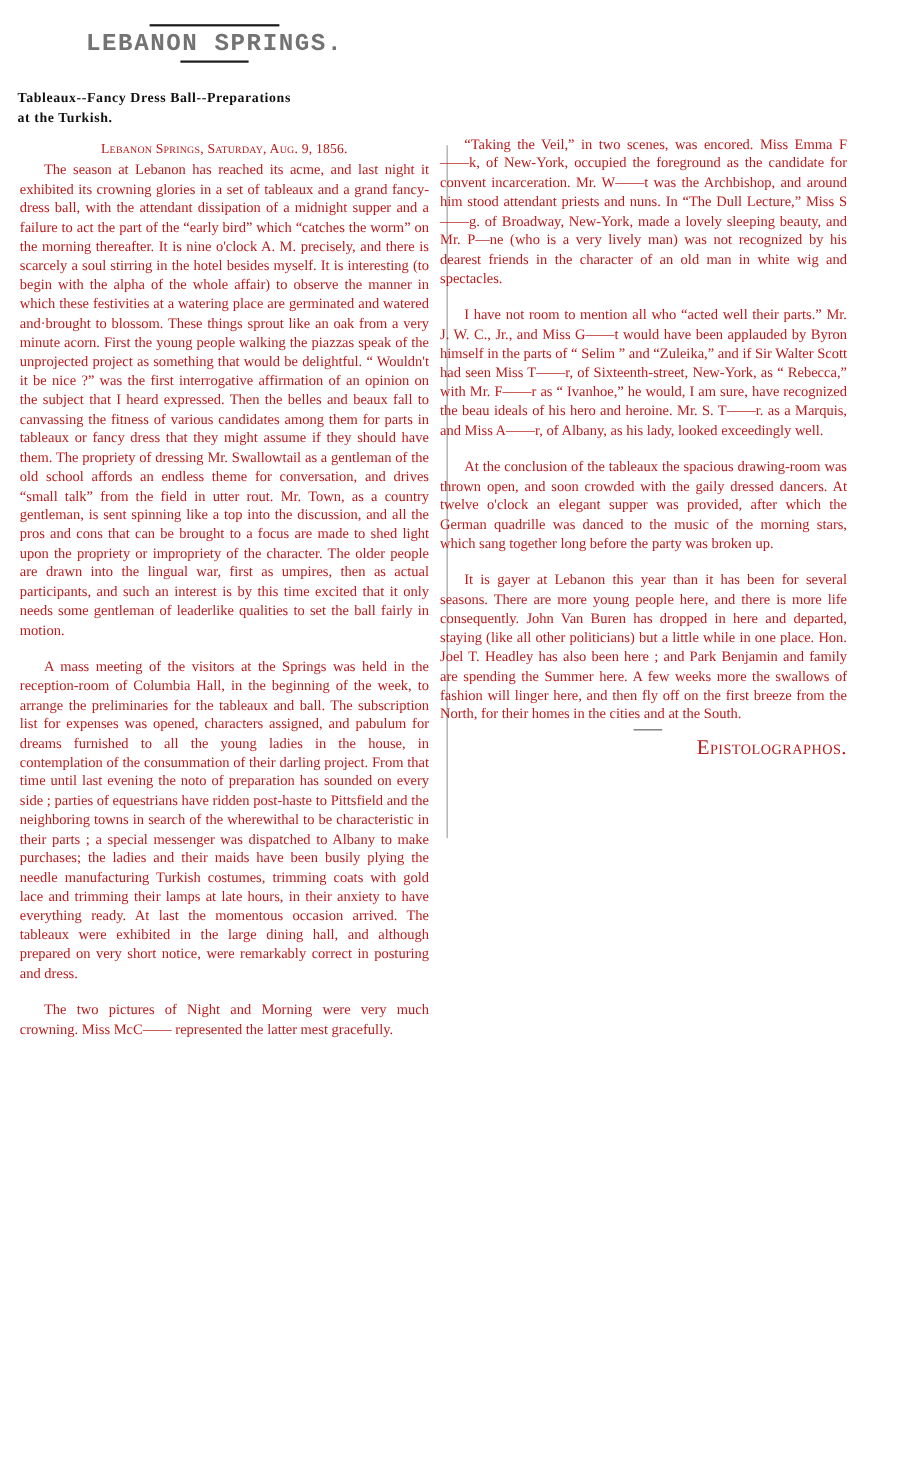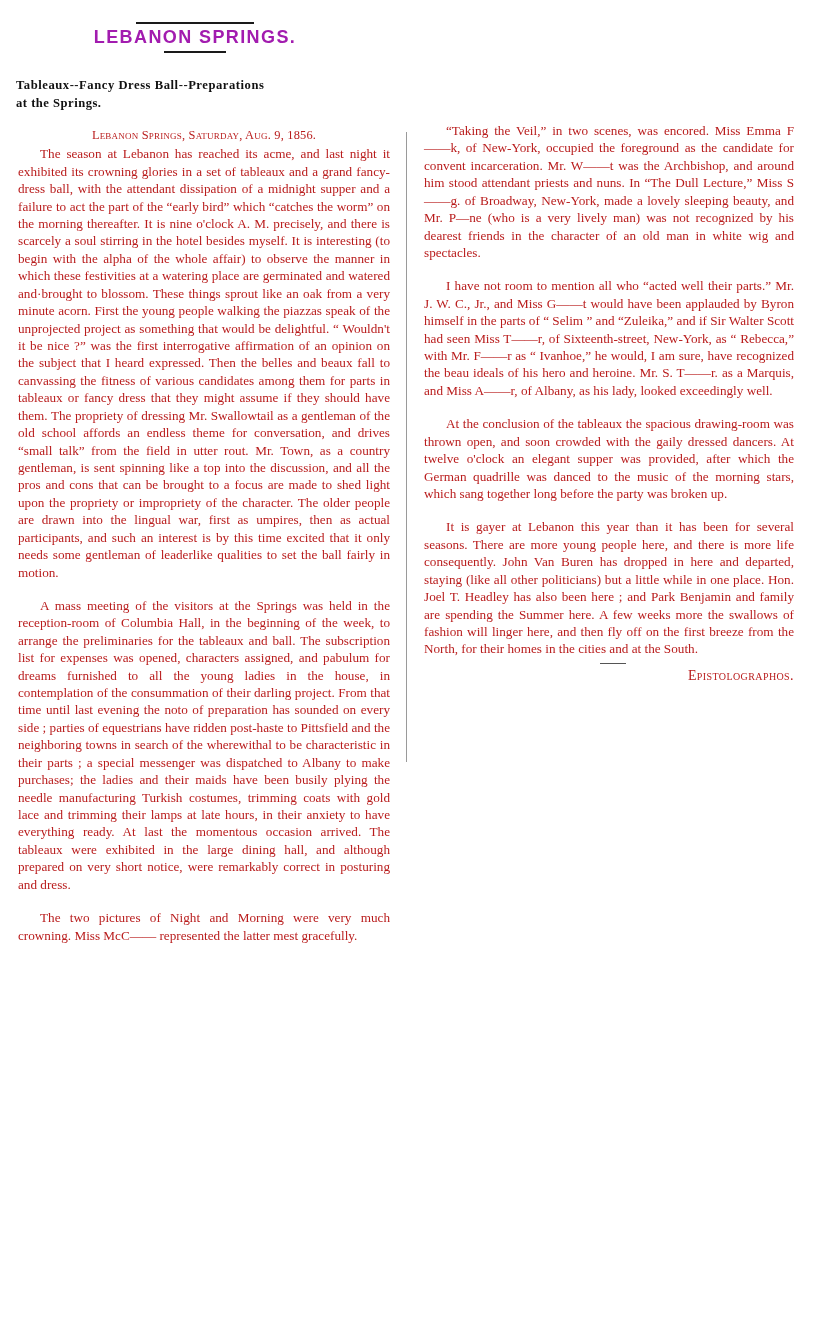--- a/index.html
+++ b/index.html
@@ -33,25 +33,25 @@
     background: #1a1a1a;
     margin: 0 auto 4px auto;
   }
   .rule-under-title {
     width: 62px;
     height: 2px;
     background: #1a1a1a;
     margin: 3px auto 5px auto;
   }
   .head-title {
-    font-family: Liberation Sans, sans-serif;
+    font-family: Liberation Mono, monospace;
     font-weight: bold;
-    font-size: 18px;
+    font-size: 22px;
     letter-spacing: 1.4px;
-    color: #a21caf;
+    color: #737373;
     text-align: center;
     line-height: 1.1;
   }
   .subhead {
     font-family: "Liberation Serif", serif;
     font-weight: bold;
     font-size: 12.6px;
     letter-spacing: 0.5px;
     color: #111;
     line-height: 1.42;
@@ -73,21 +73,21 @@
     line-height: 1.32;
     text-align: justify;
     color: #b91c1c;
   }
   .col-left {
     left: 18px;
     width: 372px;
     top: 5px;
   }
   .col-right {
-    left: 424px;
+    left: 400px;
     width: 370px;
     top: 0px;
   }
   .divider {
     position: absolute;
     left: 406px;
     top: 110px;
     width: 1px;
     height: 630px;
     background: #9a9a9a;
@@ -105,21 +105,21 @@
     text-align: justify;
     hyphens: auto;
     -webkit-hyphens: auto;
   }
   p.para + p.para { margin-top: 16px; }
   .signoff {
     text-align: right;
     font-variant: small-caps;
     letter-spacing: 0.4px;
     margin-top: 3px;
-    font-size: 14px;
+    font-size: 19px;
   }
   .enddash {
     width: 26px;
     height: 1px;
     background: #555;
     margin: 5px auto 3px 176px;
   }
 </style>
 </head>
 <body>
@@ -127,21 +127,21 @@
 <div class="page">
 
   <div class="masthead">
     <div class="rule-top"></div>
     <div class="head-title">LEBANON SPRINGS.</div>
     <div class="rule-under-title"></div>
   </div>
 
   <div class="subhead">
     <div class="line1">Tableaux--Fancy Dress Ball--Preparations</div>
-    <div>at the Springs.</div>
+    <div>at the Turkish.</div>
   </div>
 
   <div class="divider"></div>
 
   <div class="columns">
 
     <div class="col col-left">
       <div class="dateline">Lebanon Springs, Saturday, Aug. 9, 1856.</div>
       <p class="para">The season at Lebanon has reached its acme, and last night it exhibited its crowning glories in a set of tableaux and a grand fancy-dress ball, with the attendant dissipation of a midnight supper and a failure to act the part of the “early bird” which “catches the worm” on the morning thereafter. It is nine o'clock A. M. precisely, and there is scarcely a soul stirring in the hotel besides myself. It is interesting (to begin with the alpha of the whole affair) to observe the manner in which these festivities at a watering place are germinated and watered and·brought to blossom. These things sprout like an oak from a very minute acorn. First the young people walking the piazzas speak of the unprojected project as something that would be delightful. “ Wouldn't it be nice ?” was the first interrogative affirmation of an opinion on the subject that I heard expressed. Then the belles and beaux fall to canvassing the fitness of various candidates among them for parts in tableaux or fancy dress that they might assume if they should have them. The propriety of dressing Mr. Swallowtail as a gentleman of the old school affords an endless theme for conversation, and drives “small talk” from the field in utter rout. Mr. Town, as a country gentleman, is sent spinning like a top into the discussion, and all the pros and cons that can be brought to a focus are made to shed light upon the propriety or impropriety of the character. The older people are drawn into the lingual war, first as umpires, then as actual participants, and such an interest is by this time excited that it only needs some gentleman of leaderlike qualities to set the ball fairly in motion.</p>
       <p class="para">A mass meeting of the visitors at the Springs was held in the reception-room of Columbia Hall, in the beginning of the week, to arrange the preliminaries for the tableaux and ball. The subscription list for expenses was opened, characters assigned, and pabulum for dreams furnished to all the young ladies in the house, in contemplation of the consummation of their darling project. From that time until last evening the noto of preparation has sounded on every side ; parties of equestrians have ridden post-haste to Pittsfield and the neighboring towns in search of the wherewithal to be characteristic in their parts ; a special messenger was dispatched to Albany to make purchases; the ladies and their maids have been busily plying the needle manufacturing Turkish costumes, trimming coats with gold lace and trimming their lamps at late hours, in their anxiety to have everything ready. At last the momentous occasion arrived. The tableaux were exhibited in the large dining hall, and although prepared on very short notice, were remarkably correct in posturing and dress.</p>

